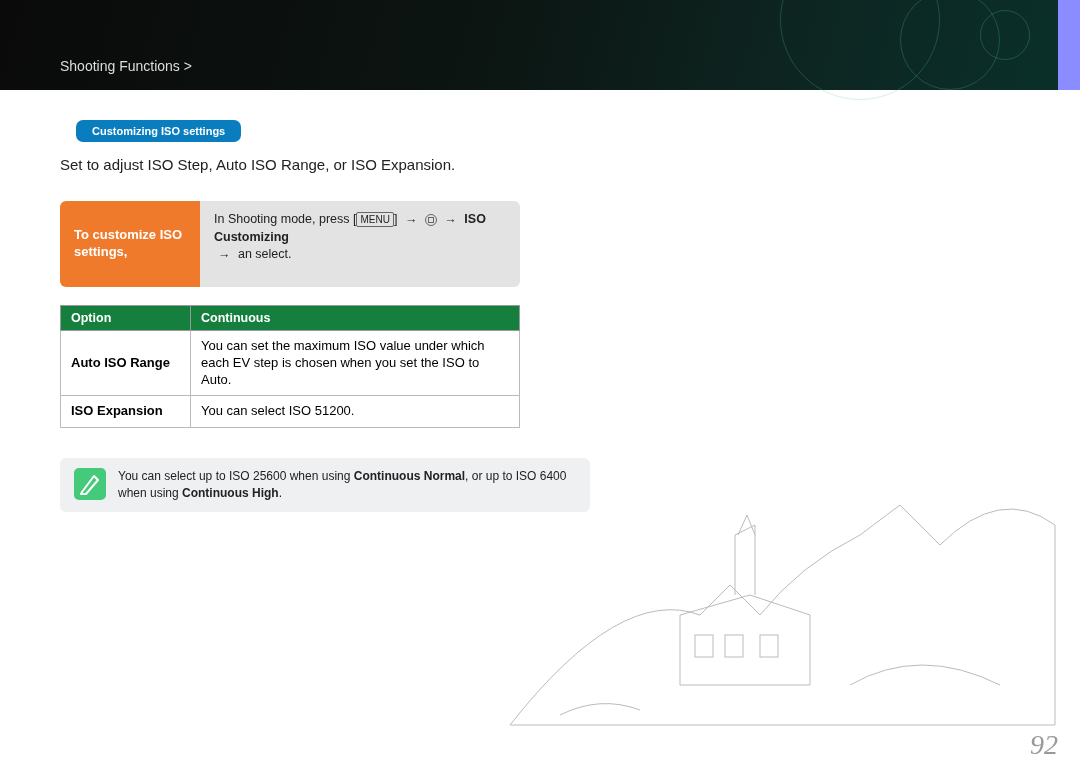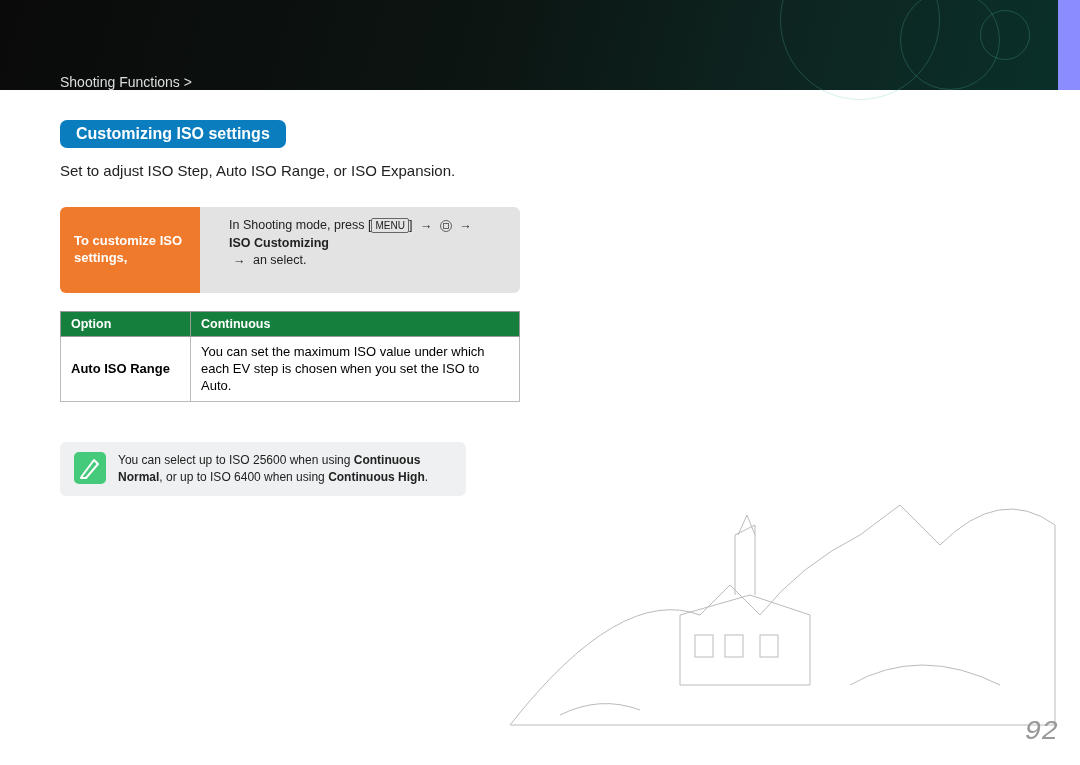--- a/index.html
+++ b/index.html
@@ -12,21 +12,21 @@
       overflow: hidden;
     }
     .top-banner {
       width: 100%;
       height: 90px;
       background: linear-gradient(105deg, #0a0a0a 0%, #0c1512 45%, #0d2622 75%, #0a302a 100%);
       position: relative;
       color: #fff;
       padding: 58px 0 0 60px;
       display: flex;
-      align-items: flex-end;
+      align-items: flex-start;
     }
     .sidebar-tab {
       position: absolute;
       right: 0; top: 0;
       width: 22px; height: 90px;
       background: #8a8cff;
     }
     .breadcrumb {
       font-size: 14px;
       color: #ddd;
@@ -45,24 +45,25 @@
     }
     .content {
       padding: 30px 0 0 60px;
       width: 540px;
     }
     .section-pill {
       display: inline-block;
       background: #0a7dbf;
       color: #fff;
       font-weight: 700;
-      font-size: 16px;
+      font-size: 11px;
       padding: 5px 16px;
       border-radius: 7px;
       margin-bottom: 14px;
+      margin-left: 16px;
     }
     .section-intro {
       font-size: 15px;
       color: #222;
       margin-bottom: 28px;
     }
     .instr-box {
       display: flex;
       width: 460px;
       border-radius: 6px;
@@ -75,21 +76,21 @@
       font-size: 13px;
       font-weight: 600;
       padding: 26px 14px;
       width: 140px;
       line-height: 1.3;
     }
     .instr-right {
       background: #e3e3e3;
       color: #222;
       font-size: 12.5px;
-      padding: 10px 29px;
+      padding: 10px 14px;
       flex: 1;
       line-height: 1.4;
     }
     .instr-right .btn-key {
       display: inline-block;
       border: 1px solid #666;
       padding: 0 3px;
       border-radius: 2px;
       font-size: 10px;
       line-height: 13px;
@@ -129,22 +130,22 @@
       border: 1px solid #bbb;
       padding: 7px 10px;
       vertical-align: middle;
       line-height: 1.3;
     }
     .opt-table td:first-child {
       font-weight: 700;
       width: 130px;
     }
     .note-box {
-      margin-top: 40px;
-      width: 406px;
+      margin-top: 30px;
+      width: 530px;
       background: #eef0f1;
       border-radius: 6px;
       display: flex;
       padding: 10px 14px;
       align-items: flex-start;
     }
     .note-icon {
       width: 32px; height: 32px;
       background: #45c97a;
       border-radius: 5px;
@@ -154,25 +155,25 @@
     }
     .note-icon svg { width: 100%; height: 100%; }
     .note-text {
       font-size: 12px;
       color: #222;
       line-height: 1.4;
     }
     .page-num {
       position: absolute;
       right: 22px;
-      bottom: 18px;
+      bottom: 4px;
       font-size: 28px;
       font-style: italic;
       color: #999;
-      font-family: Liberation Mono, monospace;
+      font-family: Liberation Serif, serif;
     }
     .art {
       position: absolute;
       right: 20px;
       bottom: 30px;
       width: 560px;
       height: 350px;
     }
     .art svg { width: 100%; height: 100%; }
   </style>
@@ -208,20 +209,24 @@
     <thead>
       <tr>
         <th>Option</th>
         <th>Continuous</th>
       </tr>
     </thead>
     <tbody>
       <tr>
         <td>Auto ISO Range</td>
         <td>You can set the maximum ISO value under which each EV step is chosen when you set the ISO to Auto.</td>
+      </tr>
+      <tr>
+        <td>ISO Expansion</td>
+        <td>You can select ISO 51200.</td>
       </tr>
     </tbody>
   </table>
 
   <div class="note-box">
     <div class="note-icon">
       <svg viewBox="0 0 32 32">
           <path d="M8 24 L20 8 L24 12 L12 26 L7 26 Z" fill="none" stroke="#fff" stroke-width="2" stroke-linejoin="round"></path>
         </svg>
     </div>

